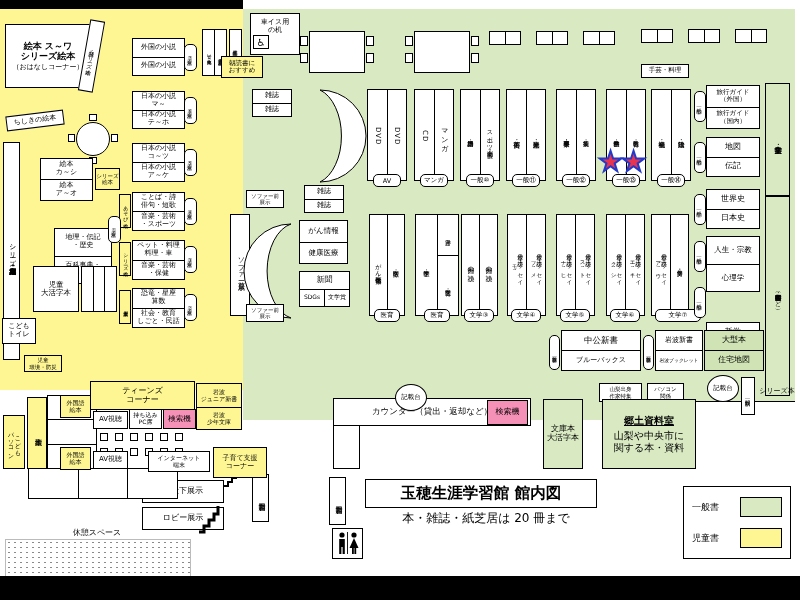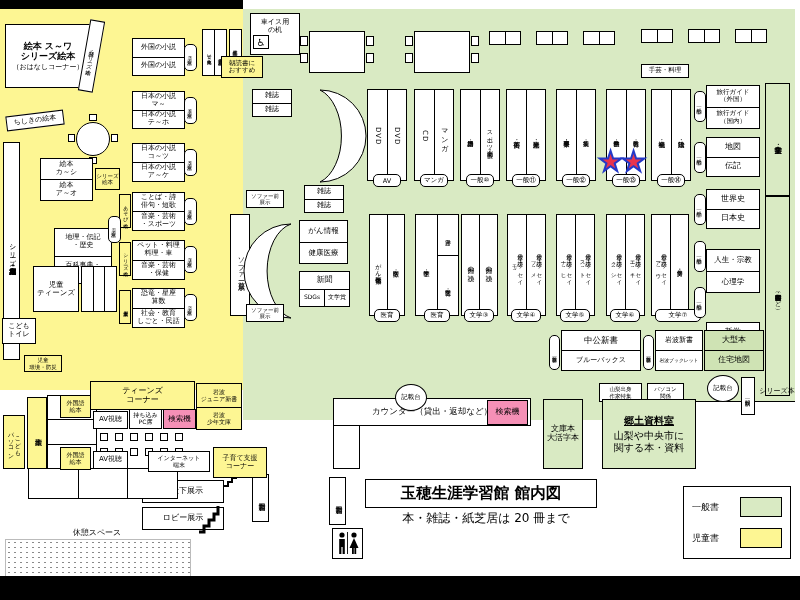--- a/index.html
+++ b/index.html
@@ -113,21 +113,21 @@
 絵本</div>
 
   <div class="b cells" style="left:54px;top:204px;width:58px;height:56px;margin-top:24px;">
     <div>地理・伝記
 ・歴史</div><div>百科事典・
 占い・宗教</div>
   </div>
   <div class="tag vt" style="left:108px;top:216px;width:13px;height:27px;font-size:5.5px;">児童①</div>
 
   <div class="b" style="left:33px;top:266px;width:46px;height:46px;font-size:7.5px;">児童
-ティーンズ</div>
+大活字本</div>
   <div class="b shelf" style="left:81px;top:266px;width:36px;height:46px;">
     <div></div><div></div><div></div>
   </div>
   <div class="b" style="left:2px;top:318px;width:34px;height:26px;font-size:7px;">こども
 トイレ</div>
   <div class="b yb" style="left:24px;top:355px;width:38px;height:17px;font-size:5.5px;">児童
 環境・防災</div>
 
   <div class="b shelf" style="left:202px;top:29px;width:25px;height:47px;">
     <div style="font-size:4.5px;">青い鳥文庫・他</div>
@@ -266,21 +266,21 @@
   </div>
   <div class="tag vt" style="left:694px;top:91px;width:12px;height:31px;font-size:5.5px;">一般⑮</div>
   <div class="b cells" style="left:706px;top:137px;width:54px;height:40px;font-size:8px;">
     <div>地図</div><div>伝記</div>
   </div>
   <div class="tag vt" style="left:694px;top:142px;width:12px;height:31px;font-size:5.5px;">一般⑯</div>
   <div class="b cells" style="left:706px;top:189px;width:54px;height:40px;font-size:8px;">
     <div>世界史</div><div>日本史</div>
   </div>
   <div class="tag vt" style="left:694px;top:194px;width:12px;height:31px;font-size:5.5px;">一般⑰</div>
-  <div class="b cells" style="left:706px;top:249px;width:54px;height:44px;font-size:7.5px;">
+  <div class="b cells" style="left:706px;top:236px;width:54px;height:56px;font-size:7.5px;">
     <div>人生・宗教</div><div>心理学</div>
   </div>
   <div class="tag vt" style="left:694px;top:241px;width:12px;height:31px;font-size:5.5px;">一般⑱</div>
   <div class="b cells" style="left:706px;top:282px;width:54px;height:40px;font-size:8px;margin-top:40px;">
     <div>哲学</div><div>図書館</div>
   </div>
   <div class="tag vt" style="left:694px;top:287px;width:12px;height:31px;font-size:5.5px;">一般⑲</div>
   <div class="b cells gb" style="left:704px;top:330px;width:60px;height:41px;font-size:8px;background:#cfe3b4;">
     <div>大型本</div><div>住宅地図</div>
   </div>

